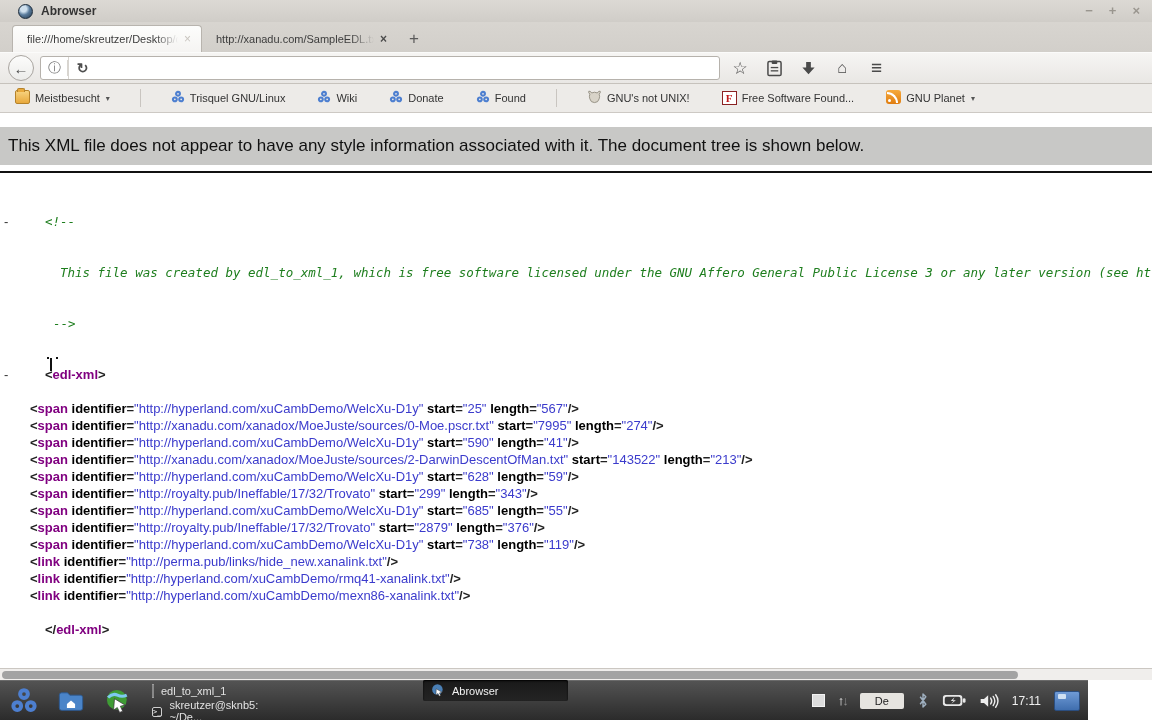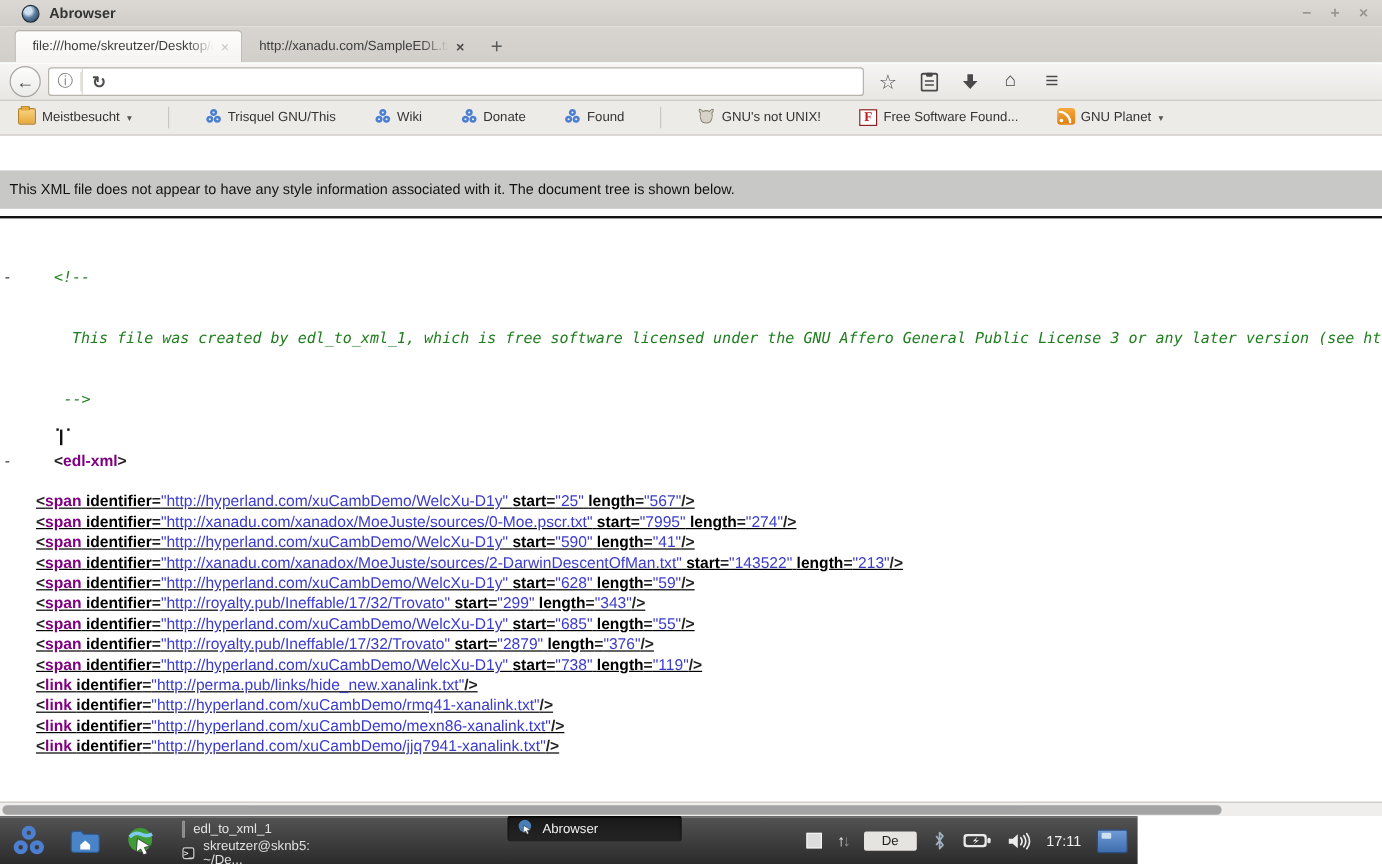--- a/index.html
+++ b/index.html
@@ -50,41 +50,41 @@
   .bi { display:inline-block; width:15px; height:14px; }
   .bi-folder { background:linear-gradient(#f7d380,#e8a93c); border:1px solid #b5822a; border-radius:2px; position:relative; }
   .bi-folder:before { content:""; position:absolute; top:-3px; left:1px; width:6px; height:3px; background:#e8a93c; border:1px solid #b5822a; border-bottom:none; border-radius:2px 2px 0 0; }
   .bi-fsf { background:#fff; border:1px solid #8a2222; color:#c01818; font-weight:bold; font-size:11px; line-height:12px; text-align:center; font-family:"Liberation Serif", serif; }
   .bi-rss { background:linear-gradient(#f5a93c,#e07d10); border-radius:3px; position:relative; }
   .bi-rss:before { content:""; position:absolute; left:2px; bottom:2px; width:3px; height:3px; background:#fff; border-radius:50%; }
   .bi-rss:after { content:""; position:absolute; left:1px; bottom:1px; width:9px; height:9px; border:2px solid #fff; border-left:none; border-bottom:none; border-radius:0 100% 0 0; }
 
   
   .content { position:absolute; top:114px; left:0; width:1152px; height:566px; background:#fff; overflow:hidden; }
-  .notice { margin-top:28px; background:#c8c8c6; color:#111; font-size:12px; padding:9px 8px; }
+  .notice { margin-top:13px; background:#c8c8c6; color:#111; font-size:17px; padding:9px 8px; }
   .black-rule { margin-top:6px; height:2px; background:#111; }
   .xmltree { padding-top:23px; font-size:13px; line-height:17px; color:#000; }
   .xline { white-space:pre; position:relative; padding-left:16px; }
   .xline .collapser { position:absolute; left:4px; color:#333; }
-  .xline.elem { padding-left:30px;text-decoration:underline; }
+  .xline.elem { padding-left:30px; }
   .xline.cmt-body { padding-left:31px; }
   .xline.cmt-end { padding-left:24px; }
   .xcomment { color:#1e7e1e; font-family:"DejaVu Sans Mono", monospace; font-style:italic; font-size:12.5px; }
   .xtag { color:#800080; font-weight:bold; }
   .xattr { color:#000; font-weight:bold; }
   .xval { color:#3b3bcc; }
   .xb { color:#222; font-weight:bold; }
   .hscrollbar { position:absolute; left:0; bottom:0; width:1152px; height:12px; background:#f0eeec; border-top:1px solid #cbc7c2; }
   .hscrollbar .thumb { position:absolute; top:2px; left:2px; width:1016px; height:8px; background:#a3a3a3; border-radius:4px; }
   .ibeam { position:absolute; left:46px; top:243px; width:10px; height:15px; pointer-events:none; }
   .ibeam:before { content:""; position:absolute; left:4px; top:1px; width:1.5px; height:13px; background:#111; }
   .ibeam:after { content:""; position:absolute; left:1px; top:0; width:7px; height:2px; border-left:2px solid #111; border-right:2px solid #111; }
 
   
-  .taskbar { position:absolute; bottom:0; left:0; width:948px; height:40px; background:linear-gradient(#535353,#2b2b2b); border-top:1px solid #6a6a6a; display:flex; align-items:center; color:#ddd; }
+  .taskbar { position:absolute; bottom:0; left:0; width:1088px; height:40px; background:linear-gradient(#535353,#2b2b2b); border-top:1px solid #6a6a6a; display:flex; align-items:center; color:#ddd; }
   .launchers { display:flex; align-items:center; gap:15px; padding:0 10px 0 8px; }
   .launcher { width:32px; height:32px; display:flex; align-items:center; justify-content:center; }
   .tasklist { display:flex; flex-direction:column; justify-content:center; gap:1px; width:560px; height:40px; }
   .taskrow { display:flex; align-items:center; height:19px; gap:4px; }
   .task { display:flex; align-items:center; gap:7px; font-size:11px; color:#e2e2e2; padding:0 8px; height:19px; width:145px; border-radius:2px; }
   .task.active { background:linear-gradient(#191919,#242424); box-shadow:inset 0 1px 2px #000; height:21px; margin-left:130px; color:#f2f2f2; }
   .win-ico { width:14px; height:12px; background:#ddd; border:1px solid #888; border-radius:2px; position:relative; flex:none; }
   .win-ico:before { content:""; position:absolute; top:1px; left:1px; right:1px; height:3px; background:#9a9a9a; }
   .term-ico { width:14px; height:12px; background:#2a2a2a; border:1px solid #cfcfcf; border-radius:2px; color:#fff; font-size:7px; line-height:11px; text-align:center; flex:none; font-family:"DejaVu Sans Mono", monospace; }
   .tray { margin-left:auto; display:flex; align-items:center; gap:13px; padding-right:8px; }
@@ -160,21 +160,21 @@
       </span>
       <span class="bm-sep"></span>
       <span class="bm">
         <span><svg width="14" height="14" viewBox="0 0 16 16">
             <g fill="none" stroke="#4d7fd0" stroke-width="2.4">
               <circle cx="8" cy="4.3" r="2.2"></circle>
               <circle cx="4.4" cy="10.7" r="2.2"></circle>
               <circle cx="11.6" cy="10.7" r="2.2"></circle>
             </g>
           </svg></span>
-        <span>Trisquel GNU/This</span>
+        <span>Trisquel GNU/Linux</span>
       </span>
       <span class="bm">
         <span><svg width="14" height="14" viewBox="0 0 16 16">
             <g fill="none" stroke="#4d7fd0" stroke-width="2.4">
               <circle cx="8" cy="4.3" r="2.2"></circle>
               <circle cx="4.4" cy="10.7" r="2.2"></circle>
               <circle cx="11.6" cy="10.7" r="2.2"></circle>
             </g>
           </svg></span>
         <span>Wiki</span>
@@ -239,22 +239,24 @@
           <div class="xline elem"><span class="xb">&lt;</span><span class="xtag">span</span> <span class="xattr">identifier</span><span class="xb">=</span><span class="xval">"http://hyperland.com/xuCambDemo/WelcXu-D1y"</span> <span class="xattr">start</span><span class="xb">=</span><span class="xval">"590"</span> <span class="xattr">length</span><span class="xb">=</span><span class="xval">"41"</span><span class="xb">/&gt;</span></div>
           <div class="xline elem"><span class="xb">&lt;</span><span class="xtag">span</span> <span class="xattr">identifier</span><span class="xb">=</span><span class="xval">"http://xanadu.com/xanadox/MoeJuste/sources/2-DarwinDescentOfMan.txt"</span> <span class="xattr">start</span><span class="xb">=</span><span class="xval">"143522"</span> <span class="xattr">length</span><span class="xb">=</span><span class="xval">"213"</span><span class="xb">/&gt;</span></div>
           <div class="xline elem"><span class="xb">&lt;</span><span class="xtag">span</span> <span class="xattr">identifier</span><span class="xb">=</span><span class="xval">"http://hyperland.com/xuCambDemo/WelcXu-D1y"</span> <span class="xattr">start</span><span class="xb">=</span><span class="xval">"628"</span> <span class="xattr">length</span><span class="xb">=</span><span class="xval">"59"</span><span class="xb">/&gt;</span></div>
           <div class="xline elem"><span class="xb">&lt;</span><span class="xtag">span</span> <span class="xattr">identifier</span><span class="xb">=</span><span class="xval">"http://royalty.pub/Ineffable/17/32/Trovato"</span> <span class="xattr">start</span><span class="xb">=</span><span class="xval">"299"</span> <span class="xattr">length</span><span class="xb">=</span><span class="xval">"343"</span><span class="xb">/&gt;</span></div>
           <div class="xline elem"><span class="xb">&lt;</span><span class="xtag">span</span> <span class="xattr">identifier</span><span class="xb">=</span><span class="xval">"http://hyperland.com/xuCambDemo/WelcXu-D1y"</span> <span class="xattr">start</span><span class="xb">=</span><span class="xval">"685"</span> <span class="xattr">length</span><span class="xb">=</span><span class="xval">"55"</span><span class="xb">/&gt;</span></div>
           <div class="xline elem"><span class="xb">&lt;</span><span class="xtag">span</span> <span class="xattr">identifier</span><span class="xb">=</span><span class="xval">"http://royalty.pub/Ineffable/17/32/Trovato"</span> <span class="xattr">start</span><span class="xb">=</span><span class="xval">"2879"</span> <span class="xattr">length</span><span class="xb">=</span><span class="xval">"376"</span><span class="xb">/&gt;</span></div>
           <div class="xline elem"><span class="xb">&lt;</span><span class="xtag">span</span> <span class="xattr">identifier</span><span class="xb">=</span><span class="xval">"http://hyperland.com/xuCambDemo/WelcXu-D1y"</span> <span class="xattr">start</span><span class="xb">=</span><span class="xval">"738"</span> <span class="xattr">length</span><span class="xb">=</span><span class="xval">"119"</span><span class="xb">/&gt;</span></div>
           <div class="xline elem"><span class="xb">&lt;</span><span class="xtag">link</span> <span class="xattr">identifier</span><span class="xb">=</span><span class="xval">"http://perma.pub/links/hide_new.xanalink.txt"</span><span class="xb">/&gt;</span></div>
           <div class="xline elem"><span class="xb">&lt;</span><span class="xtag">link</span> <span class="xattr">identifier</span><span class="xb">=</span><span class="xval">"http://hyperland.com/xuCambDemo/rmq41-xanalink.txt"</span><span class="xb">/&gt;</span></div>
           <div class="xline elem"><span class="xb">&lt;</span><span class="xtag">link</span> <span class="xattr">identifier</span><span class="xb">=</span><span class="xval">"http://hyperland.com/xuCambDemo/mexn86-xanalink.txt"</span><span class="xb">/&gt;</span></div>
-          <div class="xline elem"><span class="xb">&lt;</span><span class="xtag">link</span> <span class="xattr">identifier</span><span class="xb">=</span><span class="xval">"http://hyperland.com/xuCambDemo/jjq7941-xanalink.txt"</span><span class="xb">/&gt;</span></div>
         </div>
+      <div class="xline">
+        <span class="xb" id="root-close-markup"><span class="xb">&lt;/</span><span class="xtag">edl-xml</span><span class="xb">&gt;</span></span>
+      </div>
     </div>
     <div class="hscrollbar">
       <div class="thumb"></div>
     </div>
     <div class="ibeam"></div>
   </div>
 
   <div class="taskbar">
     <div class="launchers">
       <div class="launcher">

